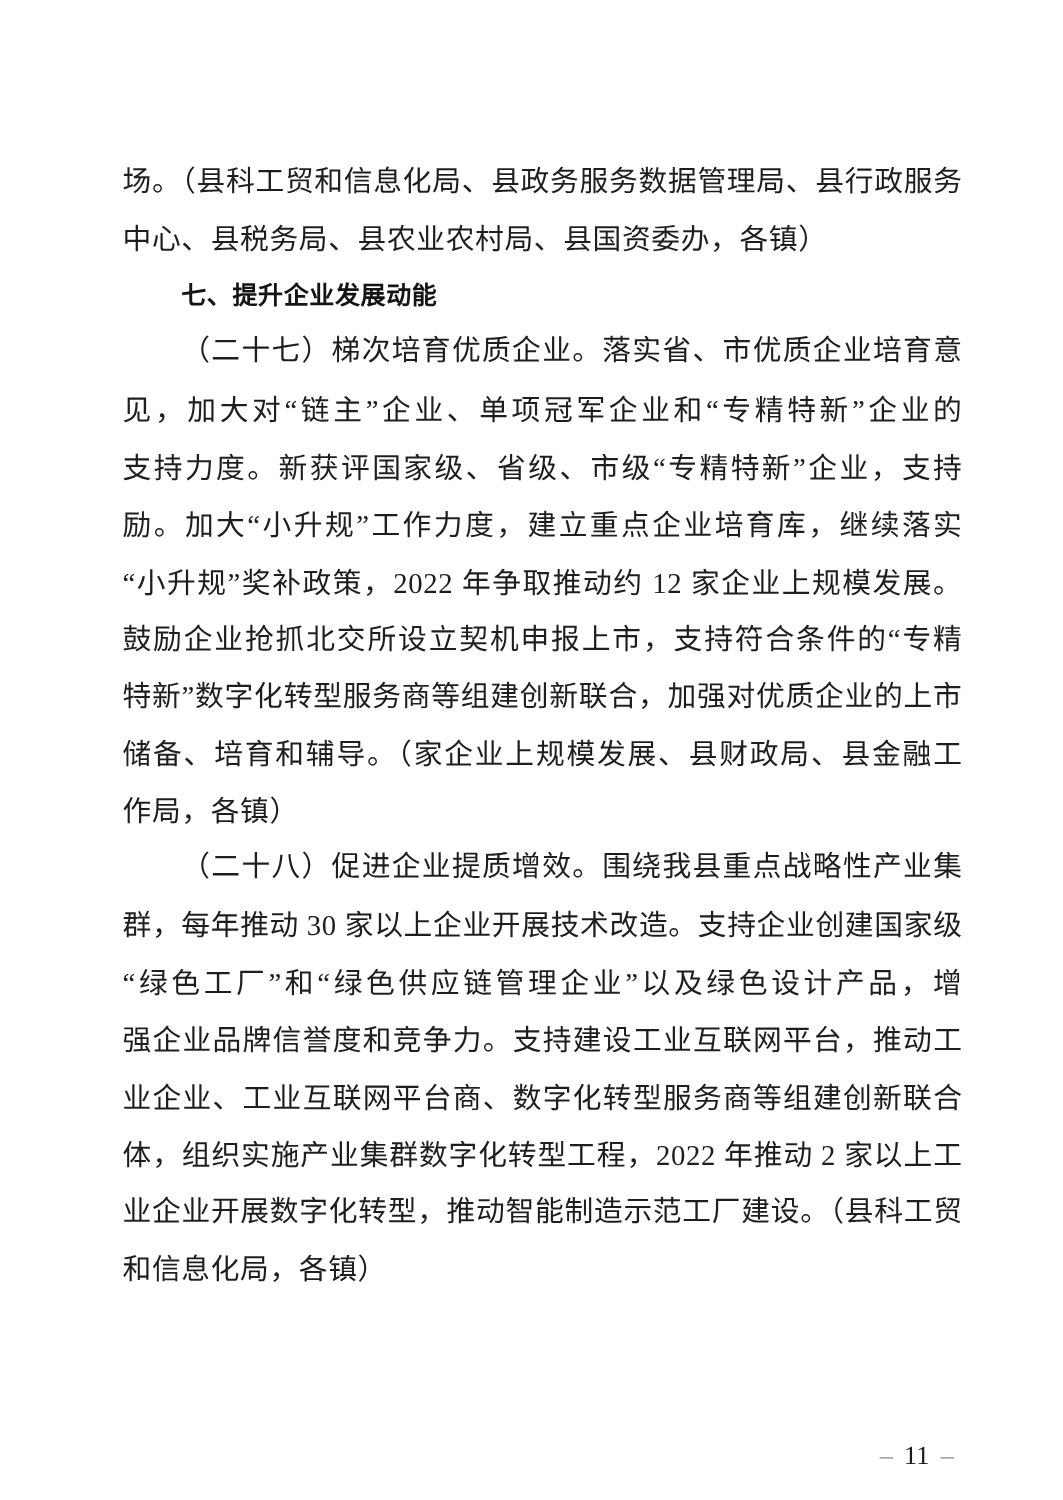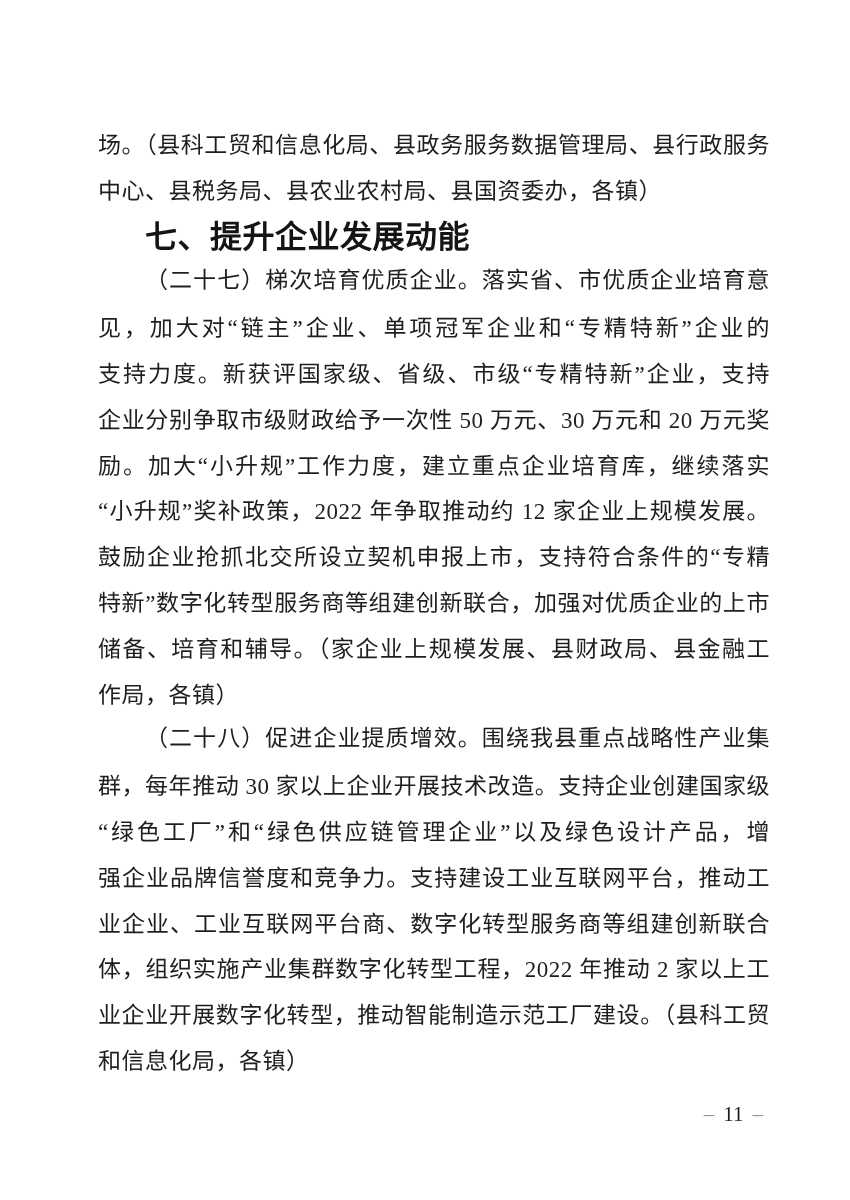--- a/index.html
+++ b/index.html
@@ -38,29 +38,29 @@
     text-align: left;
     text-align-last: left;
   }
 
   
   .ln.ind { text-indent: 47px; font-family: Liberation Mono, monospace; }
 
   .ln.heading {
     font-family: Liberation Serif, serif;
     font-weight: bold;
-    font-size: 32px;
+    font-size: 20px;
     text-align: left;
     text-align-last: left;
     color: #141414;
   }
 
   .footer {
     position: absolute;
-    top: 1102px;
+    top: 1152px;
     right: 78px;
     font-size: 21px;
     line-height: 24px;
     color: #1a1a1a;
     font-family: "Liberation Serif", "DejaVu Serif", serif;
   }
   .footer .dash {
     color: #8f8f8f;
     padding: 0 9px;
   }
@@ -73,21 +73,20 @@
   <div class="text-block">
 
     <div class="ln">场。（县科工贸和信息化局、县政务服务数据管理局、县行政服务</div>
     <div class="ln end">中心、县税务局、县农业农村局、县国资委办，各镇）</div>
 
     <div class="ln heading ind">七、提升企业发展动能</div>
 
     <div class="ln ind">（二十七）梯次培育优质企业。落实省、市优质企业培育意</div>
     <div class="ln">见，加大对“链主”企业、单项冠军企业和“专精特新”企业的</div>
     <div class="ln">支持力度。新获评国家级、省级、市级“专精特新”企业，支持</div>
-    <div class="ln">企业分别争取市级财政给予一次性 50 万元、30 万元和 20 万元奖</div>
     <div class="ln">励。加大“小升规”工作力度，建立重点企业培育库，继续落实</div>
     <div class="ln">“小升规”奖补政策，2022 年争取推动约 12 家企业上规模发展。</div>
     <div class="ln">鼓励企业抢抓北交所设立契机申报上市，支持符合条件的“专精</div>
     <div class="ln">特新”数字化转型服务商等组建创新联合，加强对优质企业的上市</div>
     <div class="ln">储备、培育和辅导。（家企业上规模发展、县财政局、县金融工</div>
     <div class="ln end">作局，各镇）</div>
 
     <div class="ln ind">（二十八）促进企业提质增效。围绕我县重点战略性产业集</div>
     <div class="ln">群，每年推动 30 家以上企业开展技术改造。支持企业创建国家级</div>
     <div class="ln">“绿色工厂”和“绿色供应链管理企业”以及绿色设计产品，增</div>

